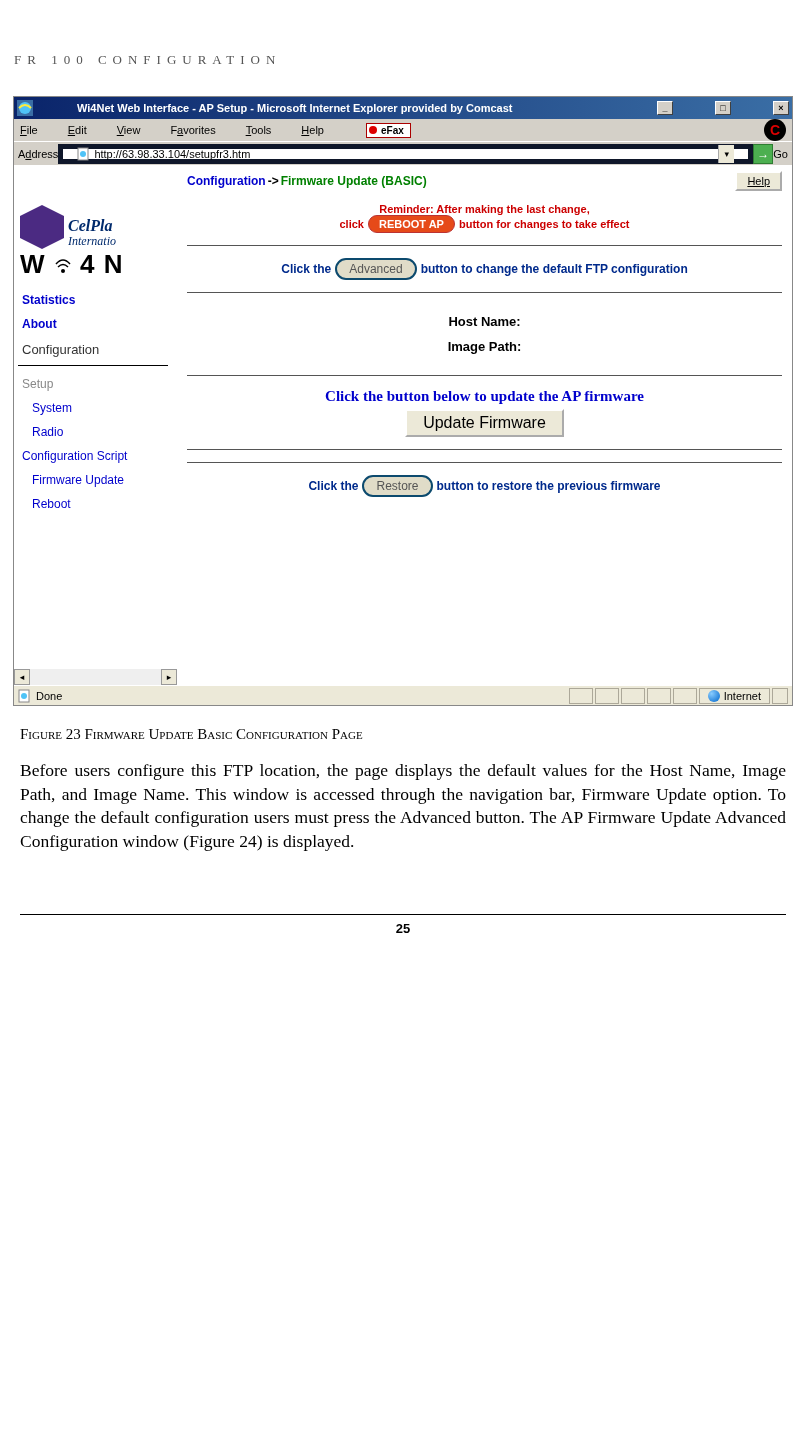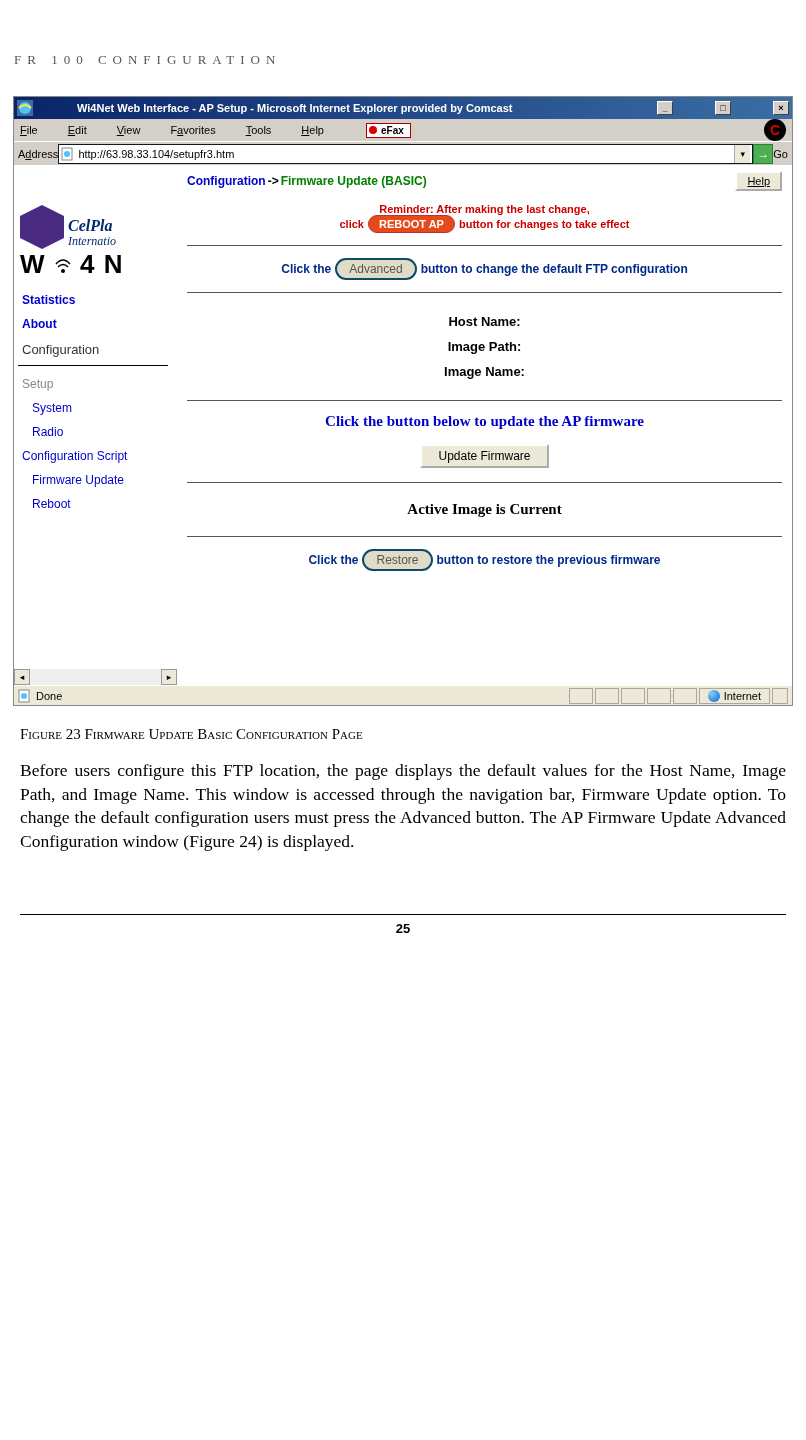--- a/index.html
+++ b/index.html
@@ -11,21 +11,21 @@
   .title-bar .spacer { flex: 1; }
   .tb-btn { width: 16px; height: 14px; background: #d4d0c8; border: 1px solid #fff; border-right-color: #404040; border-bottom-color: #404040; margin-left: 2px; font-family: Arial; font-size: 9px; font-weight: bold; color: #000; text-align: center; line-height: 12px; }
   .menu-bar { background: #d4d0c8; padding: 2px 6px; display: flex; align-items: center; gap: 30px; height: 22px; }
   .menu-item { font-size: 11px; }
   .menu-item .ul { text-decoration: underline; }
   .efax { margin-left: 12px; background: #fff; border: 1px solid #a00; color: #000; font-weight: bold; font-size: 10px; padding: 1px 6px 1px 14px; position: relative; }
   .efax::before { content:""; position:absolute; left:2px; top:2px; width:8px; height:8px; background:#d00; border-radius:50%; }
   .c-logo { margin-left: auto; width: 22px; height: 22px; background: #000; color:#d00; border-radius: 50%; display:flex; align-items:center; justify-content:center; font-weight:bold; font-size:14px; font-family: Arial; }
   .addr-bar { background:#d4d0c8; border-top:1px solid #fff; padding:2px 4px; display:flex; align-items:center; height:24px;justify-content:center; }
   .addr-label { font-size:11px; }
-  .addr-input { flex:1; display:flex; align-items:center; background:#fff; border:1px solid #0f172a; height:20px; padding:0 2px; }
+  .addr-input { flex:1; display:flex; align-items:center; background:#fff; border:5px solid #0f172a; height:20px; padding:0 14px; }
   .addr-input .ie-icon { width:14px; height:14px; margin-right:3px; }
   .addr-text { font-size:11px; }
   .addr-drop { width:16px; height:18px; border-left:1px solid #aaa; background:#ece9d8; text-align:center; font-size:9px; margin-left:auto; line-height:18px; }
   .go-btn { width:20px; height:20px; background:#4CAF50; color:#fff; display:flex; align-items:center; justify-content:center; font-size:12px; border:1px solid #2e7d32; }
   .go-text { font-size:11px; }
   .content-frame { background:#fff; display:flex; height:520px; position:relative; }
   .left-col { width:163px; border-right:0; padding:0; }
   .logo-area { height:84px; padding:6px 0 0 6px; display:flex; align-items:flex-end; }
   .logo-box { width:44px; height:44px; background:#4b2a82; position:relative; margin-right:4px; clip-path: polygon(50% 0, 100% 25%, 100% 75%, 50% 100%, 0 75%, 0 25%); }
   .celplan { font-family: "Times New Roman", serif; font-style:italic; font-weight:bold; font-size:16px; color:#002a6c; line-height:1; }
@@ -47,21 +47,21 @@
   .reminder { text-align:center; margin-top:12px; }
   .reminder-line1 { color:#c00; font-weight:bold; font-size:11px; }
   .reminder-line2 { color:#c00; font-weight:bold; font-size:11px; display:flex; align-items:center; justify-content:center; gap:4px; }
   .reboot-pill { background:#e64a19; color:#fff; font-weight:bold; border-radius:12px; padding:2px 10px; border:1px solid #b33; font-size:11px; }
   .hr-full { border:0; border-top:1px solid #555; margin:12px 0; }
   .click-line { color:#002a8c; font-weight:bold; font-size:12px; display:flex; align-items:center; justify-content:center; gap:4px; }
   .pill-btn { background:#e0dcc8; color:#555; border-radius:12px; padding:2px 12px; border:2px solid #0c4a6e; font-size:12px; font-weight:normal; }
   .form-fields { text-align:center; padding:4px 0; }
   .field-row { font-family:Arial; font-weight:bold; font-size:13px; color:#000; padding:5px 0; text-align:center; }
   .update-heading { text-align:center; color:#0000cc; font-weight:bold; font-size:15px; font-family:"Times New Roman", serif; }
-  .update-btn { display:block; margin:14px auto; background:#ece9d8; border:2px outset #fff; padding:3px 16px; font-size:12px; cursor:pointer; }
+  .update-btn { display:block; margin:4px auto; background:#ece9d8; border:2px outset #fff; padding:3px 16px; font-size:16px; cursor:pointer; }
   .active-img { text-align:center; font-family:"Times New Roman", serif; font-weight:bold; font-size:15px; padding:6px 0; }
   .hscroll { position:absolute; bottom:0; left:0; width:163px; height:16px; background:#ece9d8; display:flex; }
   .hscroll .arrow { width:16px; height:16px; background:#ece9d8; border:1px solid #999; text-align:center; font-size:9px; line-height:14px; }
   .hscroll .track { flex:1; background:#efefef; }
   .status-bar { background:#ece9d8; border-top:1px solid #fff; height:20px; display:flex; align-items:center; font-size:11px; padding:0 4px; }
   .status-bar .panel { border:1px solid #aca899; height:16px; margin-left:2px; }
   .status-bar .done-icon { width:14px; height:14px; margin-right:4px; }
   .status-done { flex:1; display:flex; align-items:center; }
   .small-panels { display:flex; }
   .small-panels .panel { width:24px; }
@@ -182,31 +182,29 @@
         <span>Click the</span>
         <span class="pill-btn">Advanced</span>
         <span>button to change the default FTP configuration</span>
       </div>
 
       <hr class="hr-full">
 
       <div class="form-fields">
         <div class="field-row">Host Name:</div>
         <div class="field-row">Image Path:</div>
-        <div class="field-row">Image Name:</div>
       </div>
 
       <hr class="hr-full">
 
       <div class="update-heading">Click the button below to update the AP firmware</div>
       <button class="update-btn">Update Firmware</button>
 
       <hr class="hr-full">
 
-      <div class="active-img">Active Image is Current</div>
 
       <hr class="hr-full">
 
       <div class="click-line">
         <span>Click the</span>
         <span class="pill-btn">Restore</span>
         <span>button to restore the previous firmware</span>
       </div>
     </div>
   </div>

